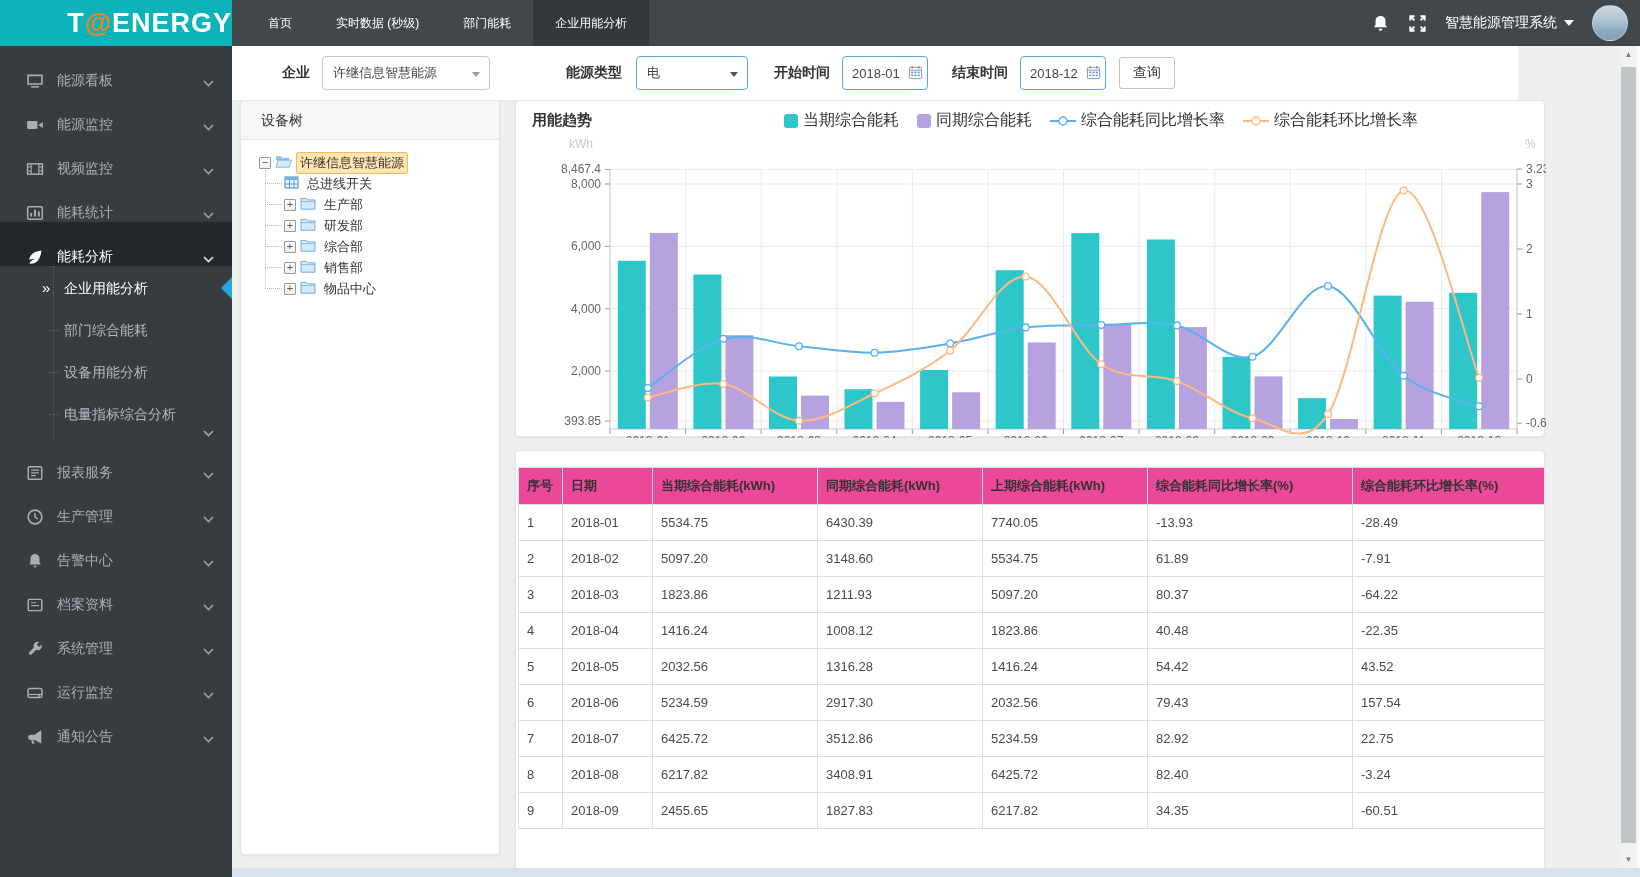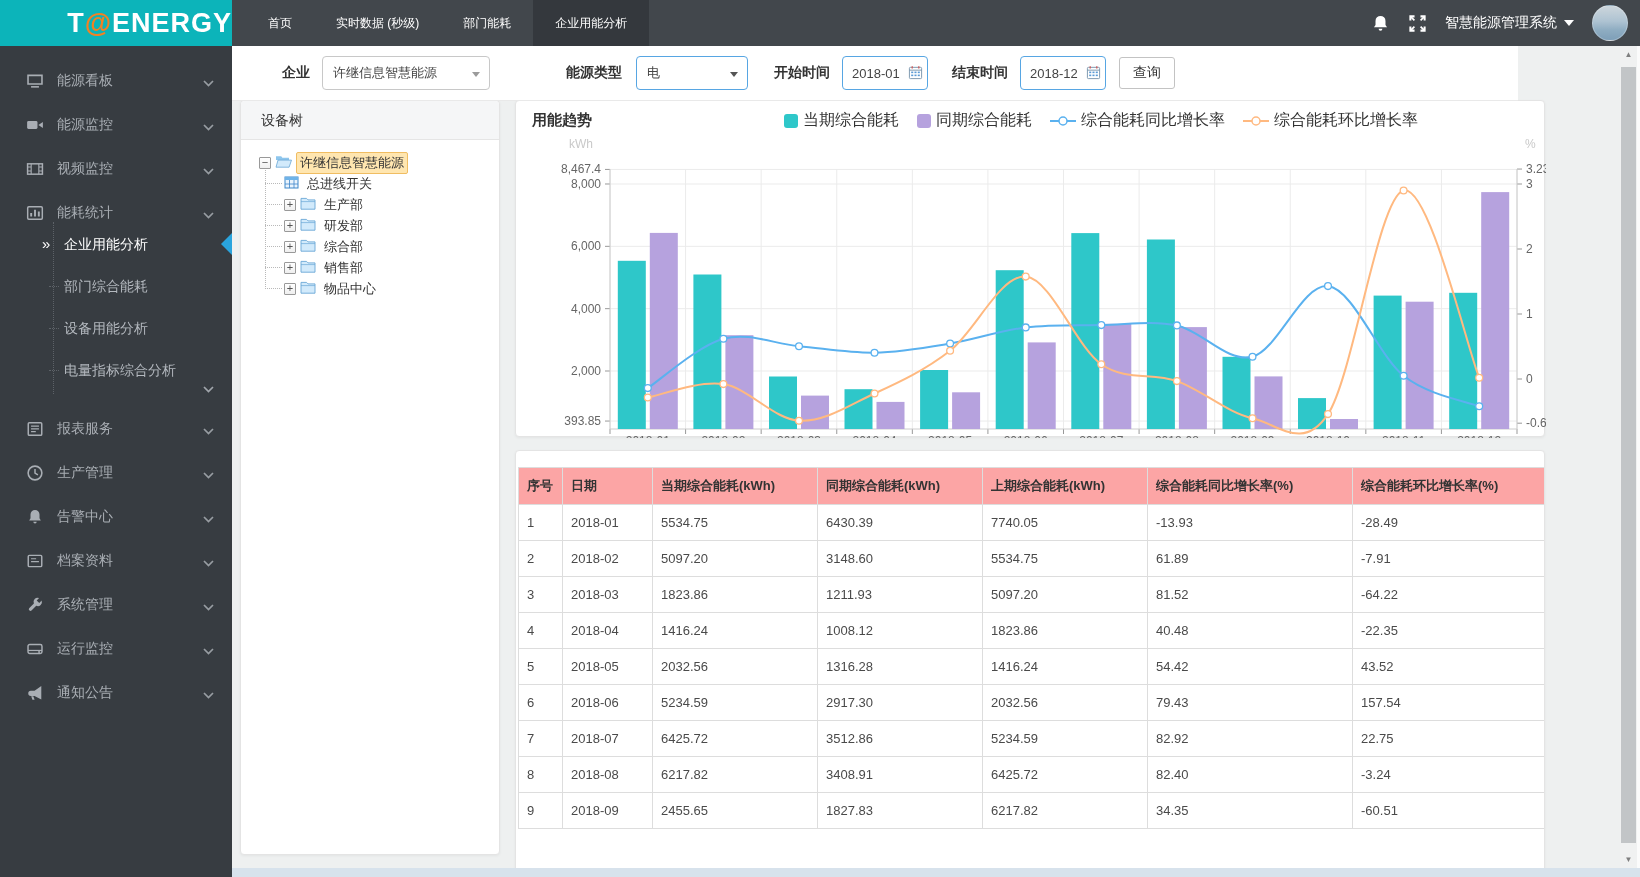--- a/index.html
+++ b/index.html
@@ -72,21 +72,21 @@
 
   .chartpanel{left:515px;top:100px;width:1030px;height:337px;}
   .charttitle{position:absolute;left:16px;top:10px;font-size:15px;font-weight:bold;color:#333;}
   .legend{position:absolute;left:268px;top:9px;display:flex;align-items:center;gap:18px;font-size:16px;color:#333;}
   .legitem{display:flex;align-items:center;gap:5px;cursor:pointer;}
   .legswatch{width:14px;height:14px;border-radius:3px;display:inline-block;}
 
   .tablepanel{left:515px;top:450px;width:1030px;height:427px;border-radius:4px 4px 0 0;overflow:hidden;}
   table.data{border-collapse:collapse;margin:16px 2px 0 2px;table-layout:fixed;width:1026px;}
   table.data th,table.data td{border:1px solid #ddd;text-align:left;padding:0 0 0 8px;overflow:hidden;white-space:nowrap;}
-  table.data th{height:36px;background:#fca5a5;font-size:13px;color:#333;font-weight:bold;}
+  table.data th{height:36px;background:#ec4899;font-size:13px;color:#333;font-weight:bold;}
   table.data td{height:35px;font-size:13px;color:#4a4a4a;}
 
   
   .vscroll{position:absolute;left:1620px;top:46px;width:17px;height:822px;background:#f0f1f1;z-index:25;}
   .vscroll .arr{position:absolute;left:0;width:17px;height:17px;font-size:8px;color:#7f7f7f;text-align:center;line-height:17px;cursor:pointer;}
   .vscroll .thumb{position:absolute;left:1px;width:15px;background:#c2c5c7;top:21px;height:776px;cursor:pointer;}
   .rightedge{position:absolute;left:1637px;top:46px;width:3px;height:831px;background:#fbfbfb;}
   .bottomstrip{position:absolute;left:232px;top:868px;width:1408px;height:9px;background:#d7e2ec;}
 
   svg text{font-family:"Liberation Sans","DejaVu Sans",sans-serif;}
@@ -155,20 +155,29 @@
         <span class="chev"><svg width="11" height="7" viewBox="0 0 11 7">
             <path d="M1 1l4.5 4.5L10 1" fill="none" stroke="currentColor" stroke-width="1.7"></path>
           </svg></span>
       </div>
       <div class="sbitem">
         <span class="micon"><svg viewBox="0 0 16 16">
             <rect x="1.5" y="2.5" width="13" height="11" rx="1" fill="none" stroke="currentColor" stroke-width="1.3"></rect>
             <path d="M4.6 11.2V8M8 11.2V5M11.4 11.2V6.6" stroke="currentColor" stroke-width="1.7"></path>
           </svg></span>
         <span>能耗统计</span>
+        <span class="chev"><svg width="11" height="7" viewBox="0 0 11 7">
+            <path d="M1 1l4.5 4.5L10 1" fill="none" stroke="currentColor" stroke-width="1.7"></path>
+          </svg></span>
+      </div>
+      <div class="sbitem active">
+        <span class="micon"><svg viewBox="0 0 16 16">
+            <path d="M13.8 2.2C7 2.8 3.4 5.8 2.9 10.6c2.1-1.1 3.2-1.1 5.3-1.1-2.2.9-4 1.7-5.3 4.3 5.3.6 9.5-1.6 10.9-11.6z" fill="currentColor"></path>
+          </svg></span>
+        <span>能耗分析</span>
         <span class="chev"><svg width="11" height="7" viewBox="0 0 11 7">
             <path d="M1 1l4.5 4.5L10 1" fill="none" stroke="currentColor" stroke-width="1.7"></path>
           </svg></span>
       </div>
       <div class="submenu">
         <div class="vdots"></div>
         <div class="subitem active"><span class="dbl">»</span><span class="tri"></span><span>企业用能分析</span></div>
         <div class="subitem"><span class="hstub"></span><span>部门综合能耗</span></div>
         <div class="subitem"><span class="hstub"></span><span>设备用能分析</span></div>
         <div class="subitem"><span class="hstub"></span><span>电量指标综合分析</span><span class="subchev"><svg width="11" height="7" viewBox="0 0 11 7">
@@ -561,21 +570,21 @@
             <td>5534.75</td>
             <td>61.89</td>
             <td>-7.91</td>
           </tr>
           <tr>
             <td>3</td>
             <td>2018-03</td>
             <td>1823.86</td>
             <td>1211.93</td>
             <td>5097.20</td>
-            <td>81.52</td>
+            <td>80.37</td>
             <td>-64.22</td>
           </tr>
           <tr>
             <td>4</td>
             <td>2018-04</td>
             <td>1416.24</td>
             <td>1008.12</td>
             <td>1823.86</td>
             <td>40.48</td>
             <td>-22.35</td>

